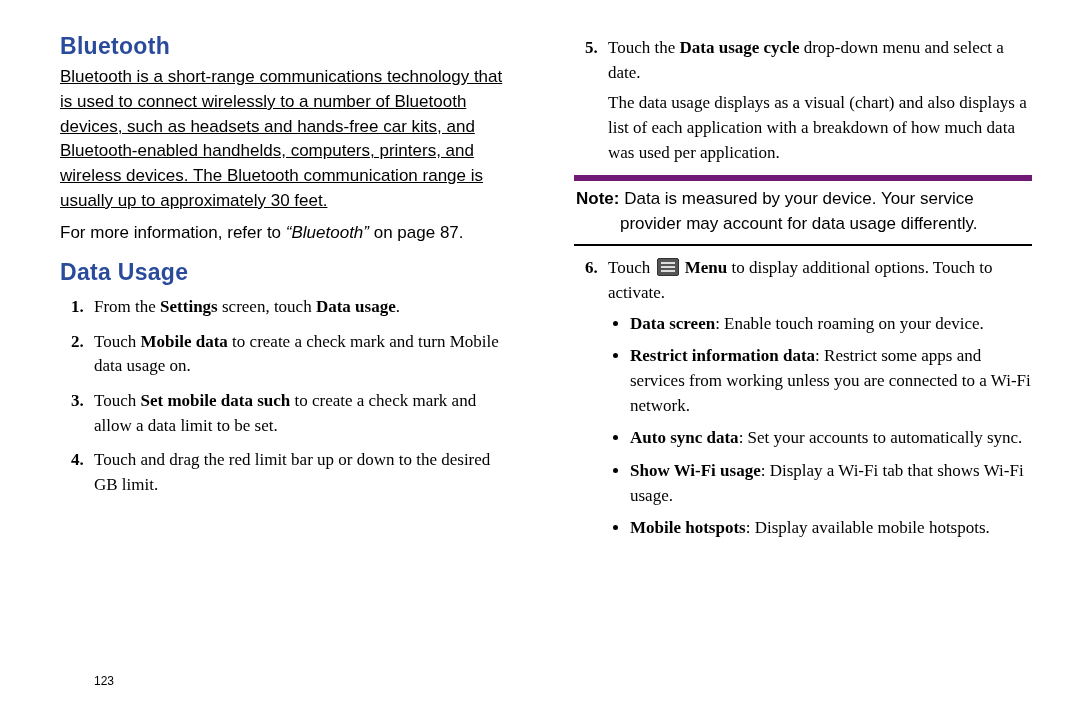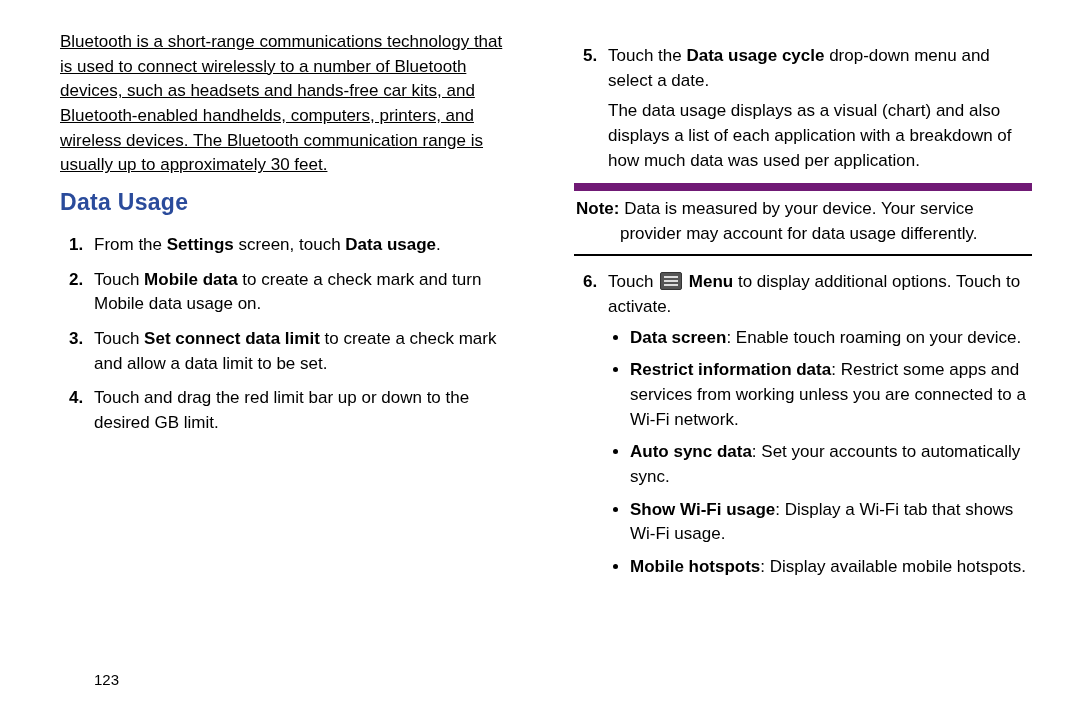--- a/index.html
+++ b/index.html
@@ -32,33 +32,34 @@
   }
   .para {
     margin: 0 0 8px 0;
     text-decoration: underline;
   }
   .ref {
     margin: 2px 0 10px 0;
   }
   .ref .italic { font-style: italic; }
   ol.steps {
-    margin: 14px 0 0 0;
+    margin: 6px 0 0 0;
     padding-left: 28px;
+    font-family: Liberation Serif, serif;
   }
   ol.steps > li {
     margin-bottom: 10px;
     padding-left: 6px;
   }
   ol.steps > li::marker {
     font-weight: bold;
   }
   .b { font-weight: bold; }
   .note-block {
-    border-top: 8px solid #701a75;
+    border-top: 6px solid #701a75;
     border-bottom: 2px solid #000;
     padding: 6px 2px 8px 2px;
     margin: 8px 0 10px 0;
   }
   .note-body {
     padding-left: 44px;
     text-indent: -44px;
   }
   ul.bullets {
     list-style: disc;
@@ -84,42 +85,46 @@
     position: absolute;
     left: 3px; right: 3px; top: 3px;
     height: 2px;
     background: #ddd;
     box-shadow: 0 4px 0 #ddd, 0 8px 0 #ddd;
   }
   .page-num {
     position: absolute;
     left: 94px;
     bottom: 32px;
-    font-size: 15px;
+    font-size: 12px;
   }
   .col-break { break-before: column; }
 </style>
 </head>
 <body>
 
 <div class="page">
 
+  <h2 class="section">Bluetooth</h2>
   <p class="para">Bluetooth is a short-range communications technology that is used to connect wirelessly to a number of Bluetooth devices, such as headsets and hands-free car kits, and Bluetooth-enabled handhelds, computers, printers, and wireless devices. The Bluetooth communication range is usually up to approximately 30 feet.</p>
+  <p class="ref">
+    <span>For more information, refer to </span><span class="italic">“Bluetooth”</span><span> on page 87.</span>
+  </p>
 
   <h2 class="section">Data Usage</h2>
 
   <ol class="steps" start="1">
     <li>
       <span>From the </span><span class="b">Settings</span><span> screen, touch </span><span class="b">Data usage</span><span>.</span>
     </li>
     <li>
       <span>Touch </span><span class="b">Mobile data</span><span> to create a check mark and turn Mobile data usage on.</span>
     </li>
     <li>
-      <span>Touch </span><span class="b">Set connect data limit</span><span> to create a check mark and allow a data limit to be set.</span>
+      <span>Touch </span><span class="b">Set mobile data such</span><span> to create a check mark and allow a data limit to be set.</span>
     </li>
     <li>Touch and drag the red limit bar up or down to the desired GB limit.</li>
   </ol>
 
   <ol class="steps col-break" start="5">
     <li>
       <span>Touch the </span><span class="b">Data usage cycle</span><span> drop-down menu and select a date.</span>
       <div style="height:6px"></div>
       <span>The data usage displays as a visual (chart) and also displays a list of each application with a breakdown of how much data was used per application.</span>
     </li>

